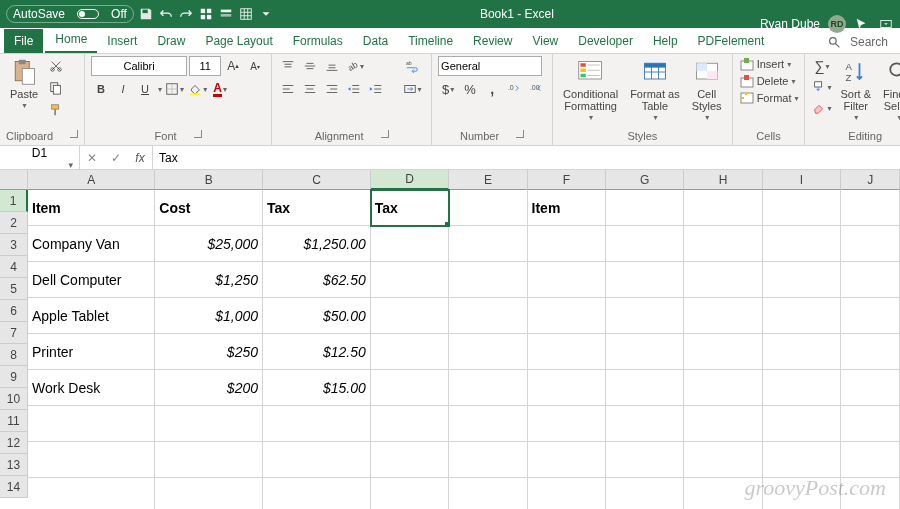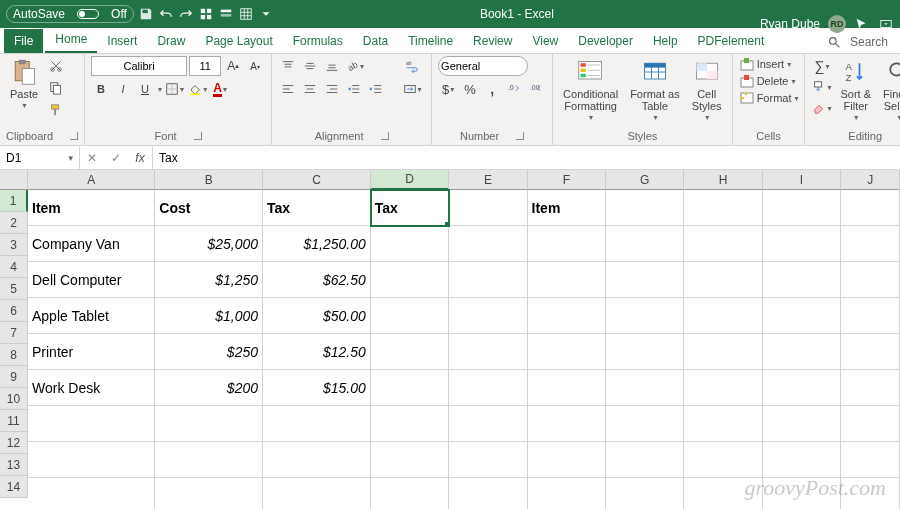--- a/index.html
+++ b/index.html
@@ -22,34 +22,34 @@
 .menutabs .tab { padding:5px 10px 5px; color:#217346; cursor:pointer; }
 .menutabs .tab.file { background:#217346; color:#fff; margin-right:2px; }
 .menutabs .tab.active { border-bottom:2px solid #217346; font-weight:400; color:#217346; }
 .menutabs .spacer { flex:1; }
 .menutabs .search { display:flex; align-items:center; gap:9px; color:#666; padding:4px 8px; }
 
 
 .ribbon { background:#f3f2f1; height:92px; display:flex; border-bottom:1px solid #d4d4d4; font-size:11px; color:#444; }
 .group { border-right:1px solid #d4d4d4; padding:2px 6px 0; display:flex; flex-direction:column; justify-content:space-between; }
 .group-body { display:flex; gap:4px; align-items:flex-start; }
-.group-label { text-align:center; font-size:11px; color:#666; padding:2px 0 3px; display:flex; justify-content:center; align-items:center; gap:17px; }
+.group-label { text-align:center; font-size:11px; color:#666; padding:2px 0 3px; display:flex; justify-content:center; gap:17px; }
 .corner { width:8px; height:8px; border-right:1px solid #888; border-bottom:1px solid #888; display:inline-block; }
 .vstack { display:flex; flex-direction:column; gap:2px; }
 .hstack { display:flex; gap:2px; align-items:center; }
 .rbtn { display:flex; align-items:center; justify-content:center; min-width:20px; height:20px; cursor:pointer; border:1px solid transparent; }
 .rbtn svg { width:14px; height:14px; }
 .bigbtn { display:flex; flex-direction:column; align-items:center; justify-content:center; padding:2px 4px; cursor:pointer; gap:2px; text-align:center; line-height:1.1; }
 .bigbtn svg { width:28px; height:28px; }
 .dd { font-size:8px; color:#666; margin-left:1px; }
 select.fake, input.fake { border:1px solid #ababab; background:#fff; font-size:11px; height:20px; padding:0 2px; }
 
 
 .fbar { height:24px; display:flex; align-items:stretch; border-bottom:1px solid #d4d4d4; font-size:12px; }
-.namebox { width:80px; border-right:1px solid #d4d4d4; display:flex; align-items:center; padding:0 6px; background:#fff; }
+.namebox { width:80px; border-right:1px solid #d4d4d4; display:flex; align-items:center; padding:0 6px; background:#fff;flex-direction:column; }
 .namebox .ddi { margin-left:auto; color:#666; font-size:9px; }
 .fxbtns { display:flex; align-items:center; border-right:1px solid #d4d4d4; }
 .fxbtn { width:24px; display:flex; align-items:center; justify-content:center; color:#888; cursor:pointer; }
 .fxbtn.fx { font-style:italic; color:#555; }
 .fcell { flex:1; display:flex; align-items:center; padding:0 6px; background:#fff; }
 
 
 .grid { display:flex; height:calc(509px - 28px - 26px - 92px - 24px); }
 .rowhdrs { display:flex; flex-direction:column; }
 .corner-cell { width:28px; height:20px; background:#e6e6e6; border-right:1px solid #ccc; border-bottom:1px solid #999; }
@@ -340,21 +340,21 @@
       </div>
     </div>
     <div class="group-label">
         <span>Alignment</span>
         <span class="corner"></span>
       </div>
   </div>
 
   <div class="group">
     <div class="group-body vstack" style="gap:3px">
-      <input class="fake" style="width: 90px; border-radius: 10px;" value="General">
+      <input class="fake" style="width: 104px;" value="General">
       <div class="hstack">
         <span class="rbtn" style="font-size:13px">$<span class="dd">▾</span></span>
         <span class="rbtn" style="font-size:13px">%</span>
         <span class="rbtn" style="font-size:14px;font-weight:700">,</span>
         <span class="rbtn">
             <svg viewBox="0 0 16 16">
               <text x="1" y="9" font-size="8" fill="#555">.0</text>
               <path d="M10 4l3 3-3 3" fill="none" stroke="#3a7bd5"></path>
             </svg>
           </span>

